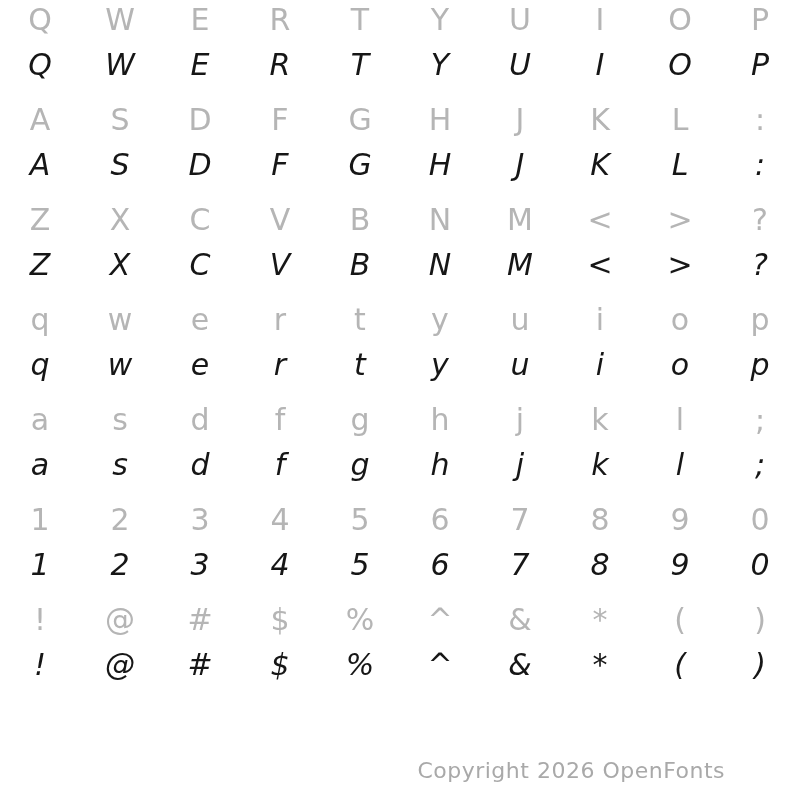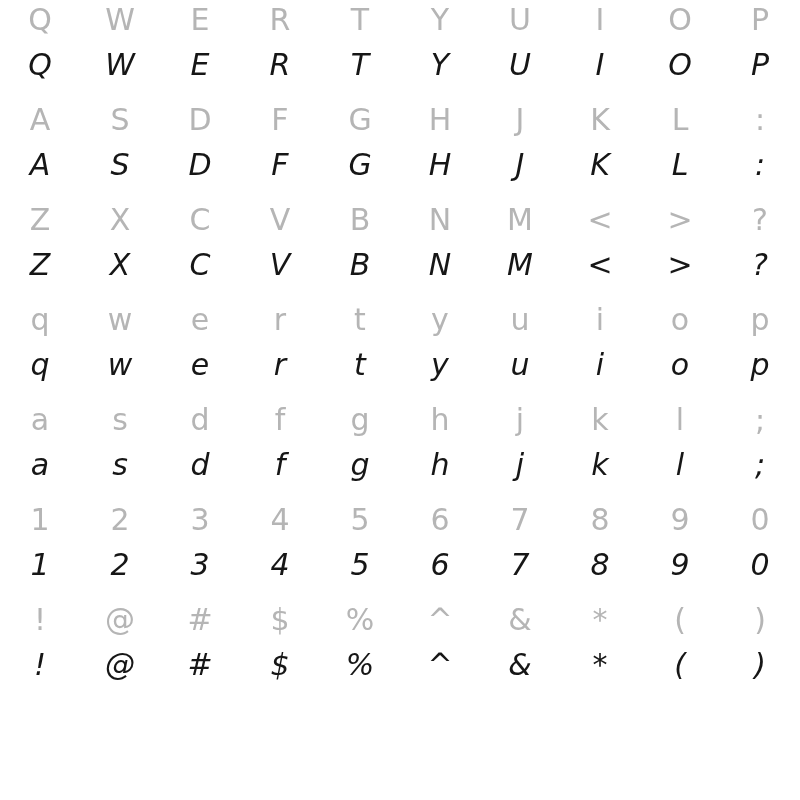--- a/index.html
+++ b/index.html
@@ -241,13 +241,14 @@
           <span class="cell">$</span>
           <span class="cell">%</span>
           <span class="cell">^</span>
           <span class="cell">&amp;</span>
           <span class="cell">*</span>
           <span class="cell">(</span>
           <span class="cell">)</span>
         </div>
       </div>
     </div>
+  <div class="footer">Copyright 2026 OpenFonts</div>
 </div>
 
 </body></html>

